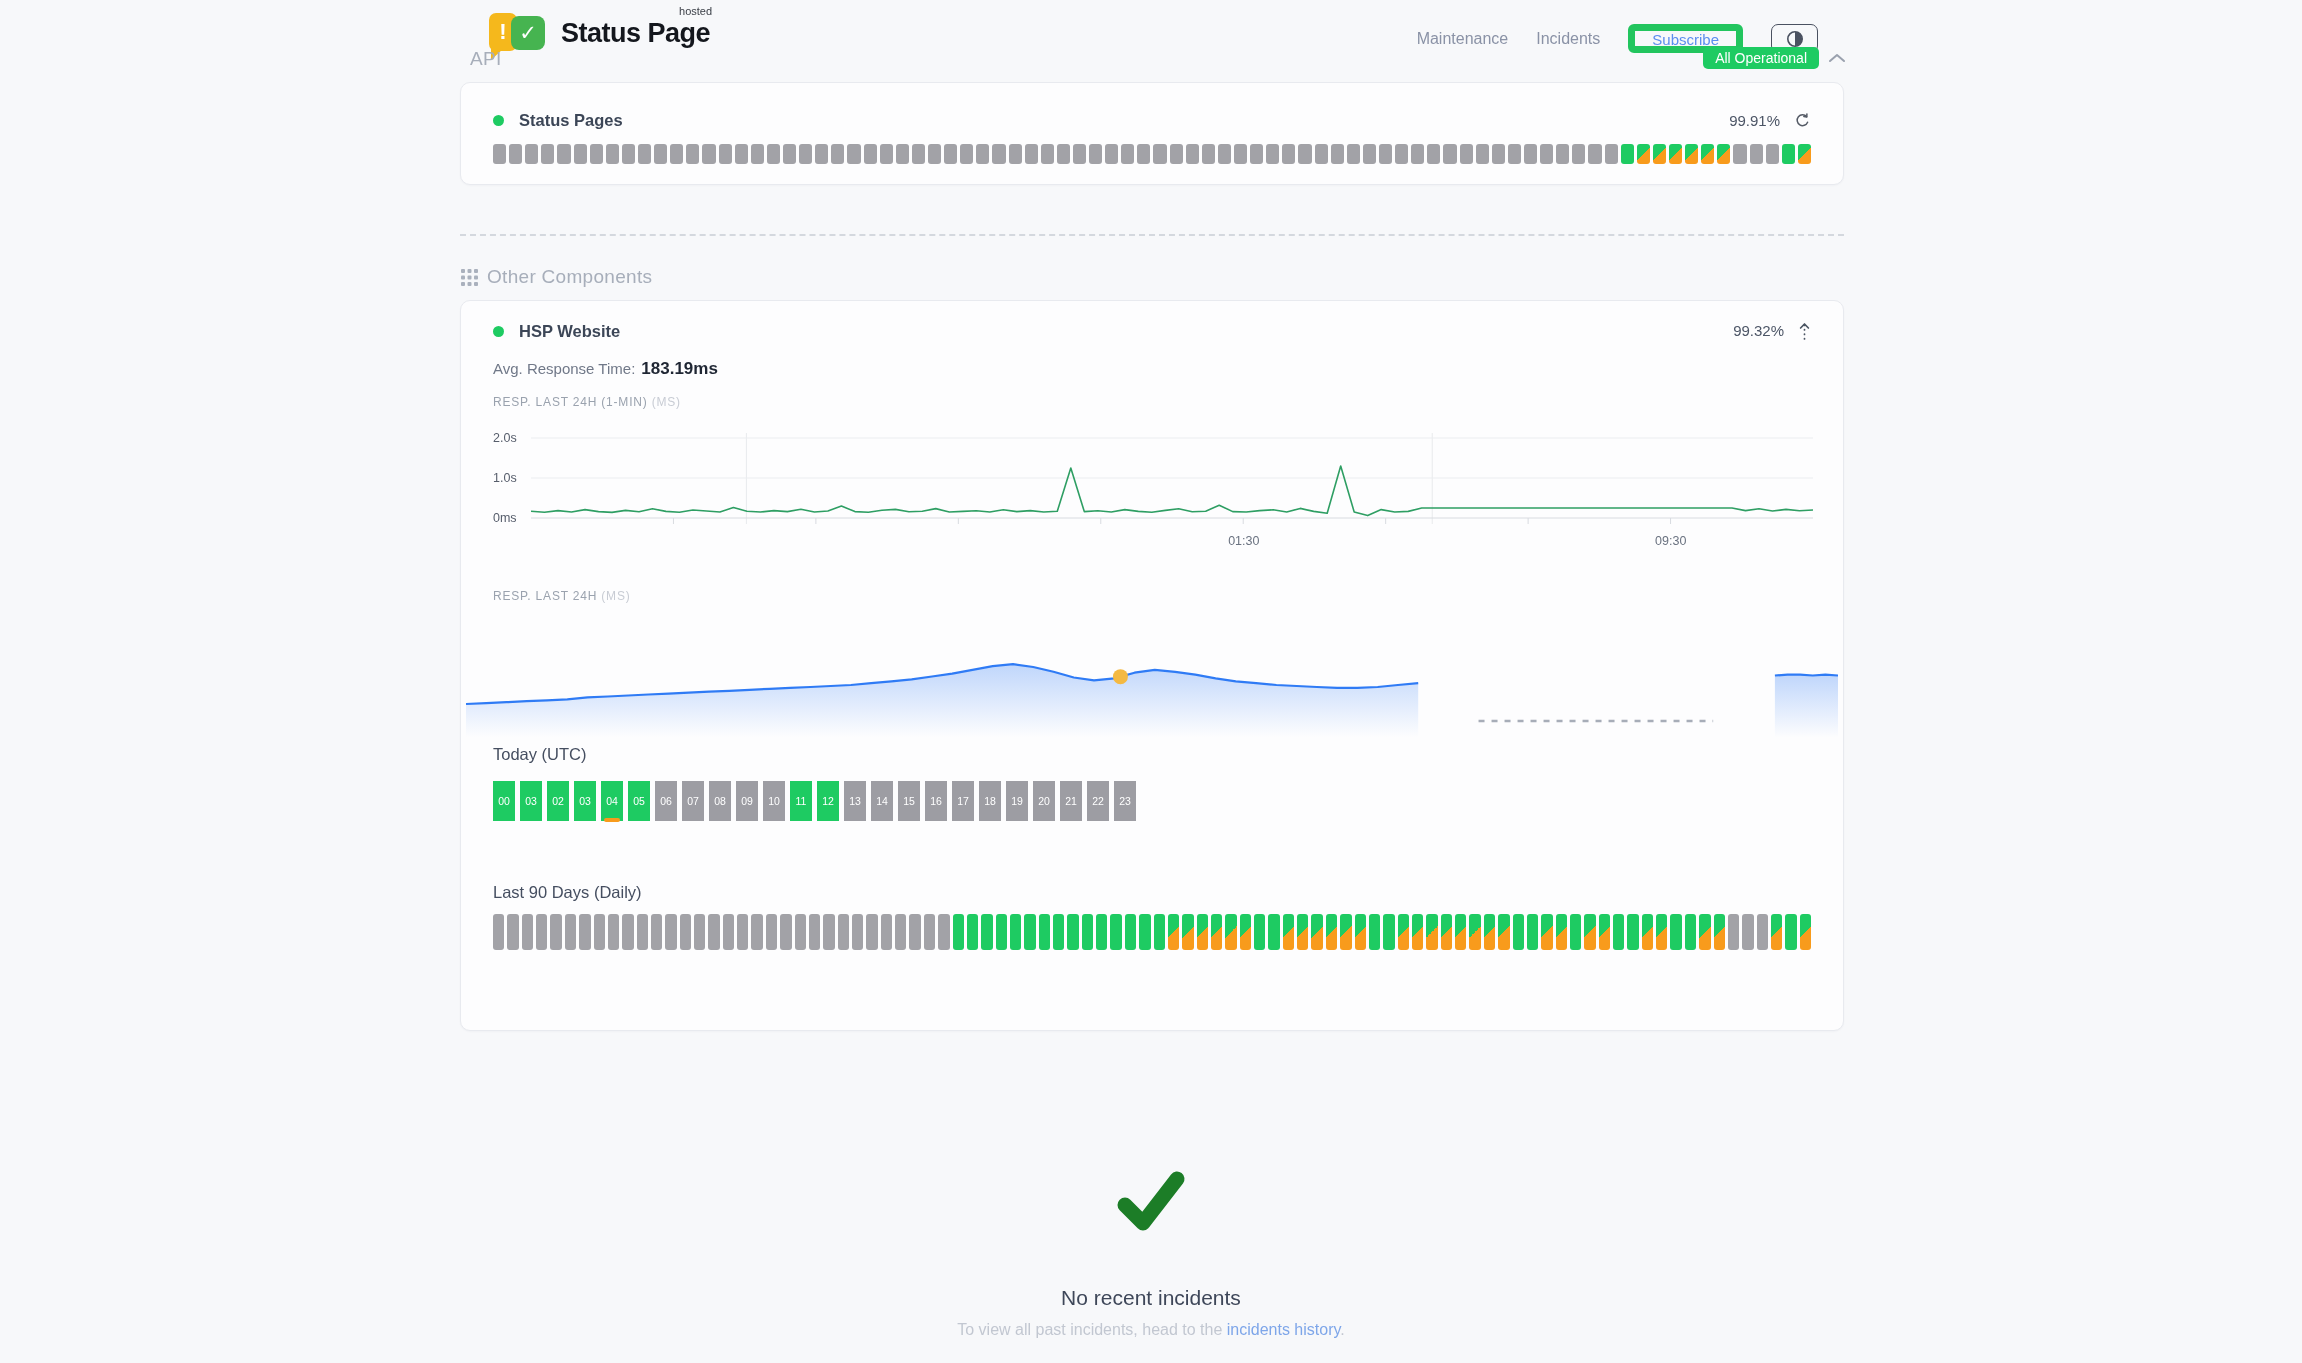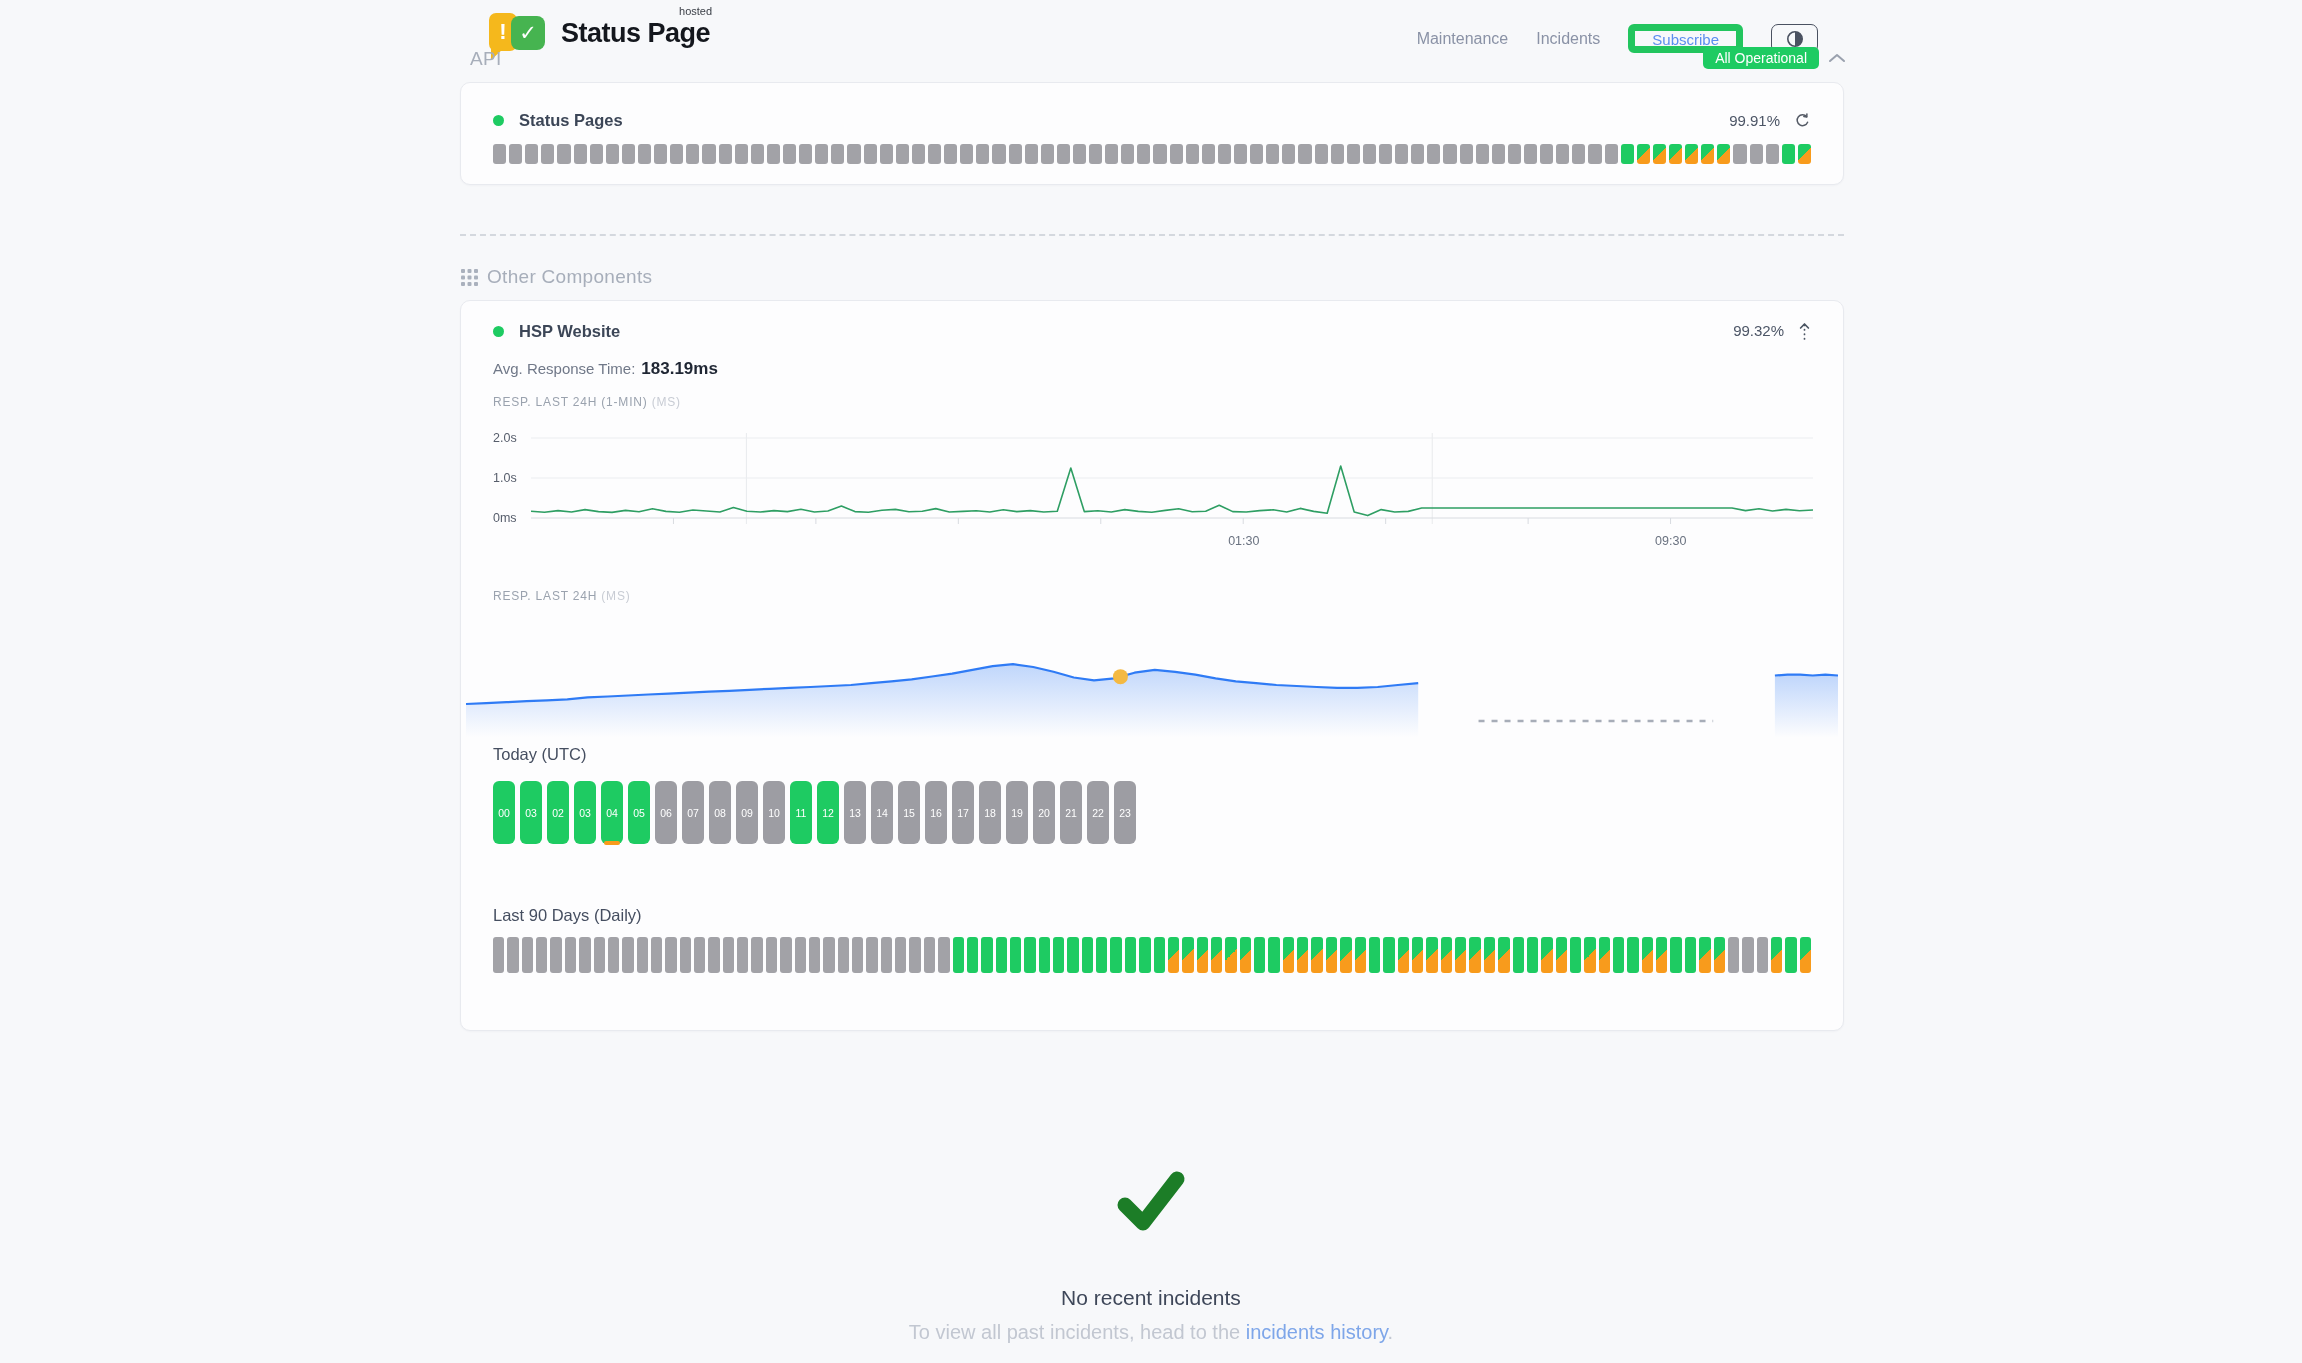--- a/index.html
+++ b/index.html
@@ -53,29 +53,29 @@
   .avg-line{margin-top:16px;font-size:15px;color:#707888}
   .avg-line b{font-size:17px;color:#1f2633;margin-left:6px}
   .chart-label{margin-top:16px;font-size:12px;letter-spacing:.8px;color:#9aa2ae}
   .chart-label .unit{color:#c8ccd4}
   .chart-label.second{margin-top:36px}
   #chart1{display:block;margin-top:22px}
   #chart2{display:block;margin-top:18px;margin-left:-27px}
   .sub-title{margin-top:2px;font-size:16.5px;font-weight:500;color:#454e60}
   .sub-title.last90{margin-top:62px}
   .hours{display:flex;gap:5px;margin-top:17px}
-  .hour{position:relative;width:22px;height:63px;border-radius:6px;display:flex;align-items:center;justify-content:center;color:#fff;font-size:10.5px;cursor:pointer}
+  .hour{position:relative;width:22px;height:40px;border-radius:0;display:flex;align-items:center;justify-content:center;color:#fff;font-size:10.5px;cursor:pointer}
   .hour.up{background:var(--green)}
   .hour.na{background:var(--gray-hour)}
   .hour.partial::after{content:"";position:absolute;left:15%;right:15%;bottom:-1px;height:4px;border-radius:2px;background:var(--orange)}
 
   
   .footer{position:absolute;left:0;top:1168px;width:100%;text-align:center}
   .footer-title{margin-top:50px;font-size:21px;font-weight:500;color:#3e4759}
-  .footer-sub{margin-top:11px;font-size:20px;color:#c2c7d1}
+  .footer-sub{margin-top:11px;font-size:16px;color:#c2c7d1}
   .footer-sub a{color:var(--link);text-decoration:none;cursor:pointer}
 
   svg{display:block}
   .icon-btn{cursor:pointer}
 </style>
 </head>
 <body>
 
 <div class="page">
 

